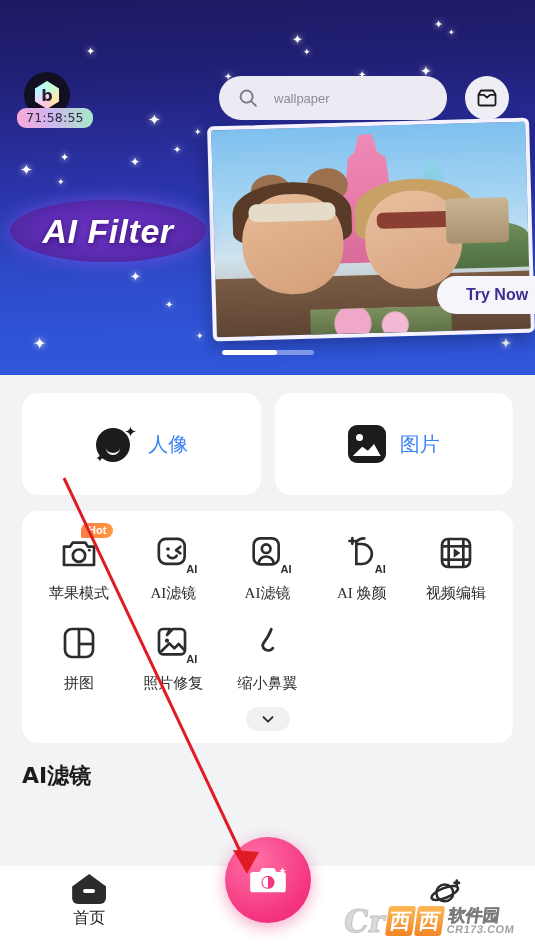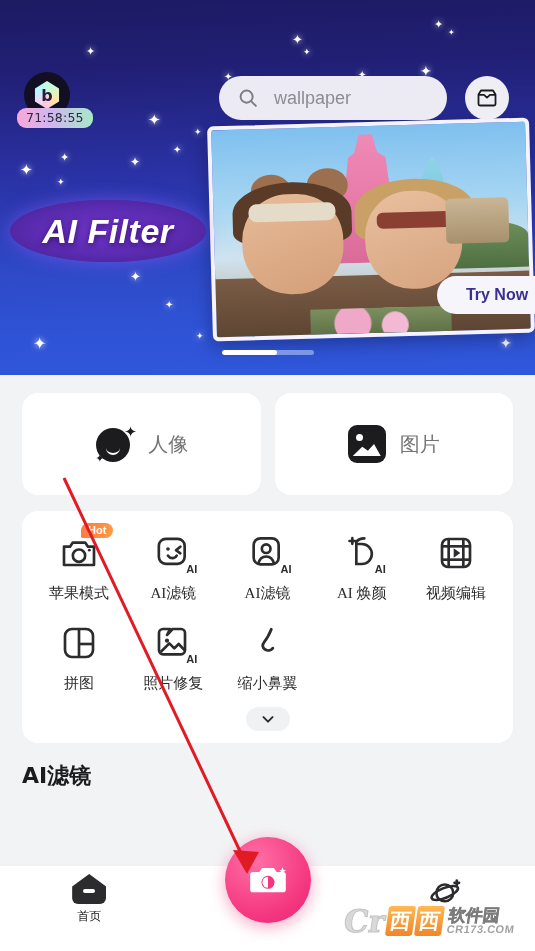--- a/index.html
+++ b/index.html
@@ -28,21 +28,21 @@
     display:flex; align-items:center; justify-content:center;
     font-size:16px; font-weight:bold; color:#2b1b3d; font-family:"DejaVu Sans",sans-serif;
   }
   .timer-pill { position:absolute; left:17px; top:108px; padding:2px 9px 3px; border-radius:9px;
     background:linear-gradient(90deg,#f7a8d8,#cfb6f0 45%,#a8e8c8); color:#2a2a3a;
     font-size:12.5px; letter-spacing:.2px; font-family:"DejaVu Sans",sans-serif; }
 
   .search-bar { position:absolute; left:219px; top:76px; width:228px; height:44px; border-radius:22px;
     background:#eceaf2; display:flex; align-items:center; padding-left:18px; }
   .search-bar svg { width:22px; height:22px; flex:none; }
-  .search-text { margin-left:15px; font-size:18px; color:#8c8c96; }
+  .search-text { margin-left:15px; font-size:13px; color:#8c8c96; }
   .inbox-btn { position:absolute; left:465px; top:76px; width:44px; height:44px; border-radius:50%;
     background:#f0eef5; display:flex; align-items:center; justify-content:center; }
   .inbox-btn svg { width:24px; height:24px; }
 
   .ai-filter-logo { position:absolute; left:10px; top:200px; width:196px; height:62px;
     display:flex; align-items:center; justify-content:center; }
   .ai-filter-logo .oval { position:absolute; inset:0; border-radius:50%;
     background:radial-gradient(ellipse at 50% 50%,#6f36c9 0%,#5a2bb0 55%,#45208c 100%);
     box-shadow:0 0 18px rgba(150,90,255,.55); }
   .ai-filter-logo .txt { position:relative; font-size:34px; font-weight:bold; font-style:italic;
@@ -88,21 +88,21 @@
   .page-indicator { position:absolute; left:222px; top:350px; width:92px; height:5px; border-radius:3px;
     background:#7e96e8; overflow:hidden; }
   .page-indicator .fill { width:60%; height:100%; background:#ffffff; border-radius:3px; }
 
   
   .content { position:absolute; top:375px; left:0; width:535px; bottom:0; background:#f2f3f5; }
 
   .top-cards { display:flex; gap:14px; padding:18px 22px 0; }
   .top-card { flex:1; height:102px; background:#fff; border-radius:16px;
     display:flex; align-items:center; justify-content:center; gap:14px; }
-  .top-card .label { font-size:20px; color:#737373; font-family:Liberation Mono, monospace; }
+  .top-card .label { font-size:20px; color:#3b82f6; font-family:Liberation Mono, monospace; }
   .face-icon { position:relative; width:40px; height:40px; }
   .face-icon .blob { position:absolute; left:2px; top:4px; width:34px; height:34px; border-radius:50%;
     background:#1c1c1e; }
   .face-icon .smile { position:absolute; left:12px; top:24px; width:14px; height:7px;
     border-bottom:2.5px solid #fff; border-radius:0 0 14px 14px; }
   .spark { position:absolute; color:#1c1c1e; font-size:13px; line-height:1; }
   .img-icon { width:38px; height:38px; border-radius:9px; background:#1c1c1e; position:relative; }
   .img-icon .dot { position:absolute; left:8px; top:9px; width:7px; height:7px; border-radius:50%; background:#fff; }
   .img-icon .mtn { position:absolute; left:5px; bottom:7px; width:28px; height:14px; background:#fff;
     clip-path:polygon(0 100%,34% 34%,54% 62%,76% 14%,100% 100%); }
@@ -121,21 +121,21 @@
     display:flex; align-items:center; justify-content:center; }
   .expand-btn svg { width:18px; height:18px; }
 
   .section-title { margin:18px 0 0 22px; font-size:22px; font-weight:bold; color:#1c1c1e;
     font-family:"DejaVu Sans",sans-serif; }
 
   
   .bottom-nav { position:absolute; left:0; bottom:0; width:535px; height:85px; background:#fff;
     display:flex; align-items:flex-start; padding-top:8px; }
   .nav-item { flex:1; display:flex; flex-direction:column; align-items:center; gap:4px; }
-  .nav-item .nav-label { font-size:12px; color:#1c1c1e; font-family:"DejaVu Sans",sans-serif; }
+  .nav-item .nav-label { font-size:16px; color:#1c1c1e; font-family:"DejaVu Sans",sans-serif; }
   .home-icon { width:34px; height:30px; background:#2c2c2e; position:relative;
     clip-path:polygon(50% 0,100% 42%,100% 100%,0 100%,0 42%); border-radius:6px; }
   .home-icon::after { content:""; position:absolute; left:11px; top:15px; width:12px; height:4px;
     border-radius:2px; background:#fff; }
   .planet-icon { width:36px; height:32px; position:relative; }
   .fab { position:absolute; left:50%; bottom:28px; transform:translateX(-50%); width:86px; height:86px;
     border-radius:50%; background:radial-gradient(circle at 36% 28%,#ff6fa5,#f4357f 68%,#e8256f 100%);
     display:flex; align-items:center; justify-content:center; box-shadow:0 4px 16px rgba(230,40,110,.4); }
   .fab svg { width:46px; height:46px; }
 

